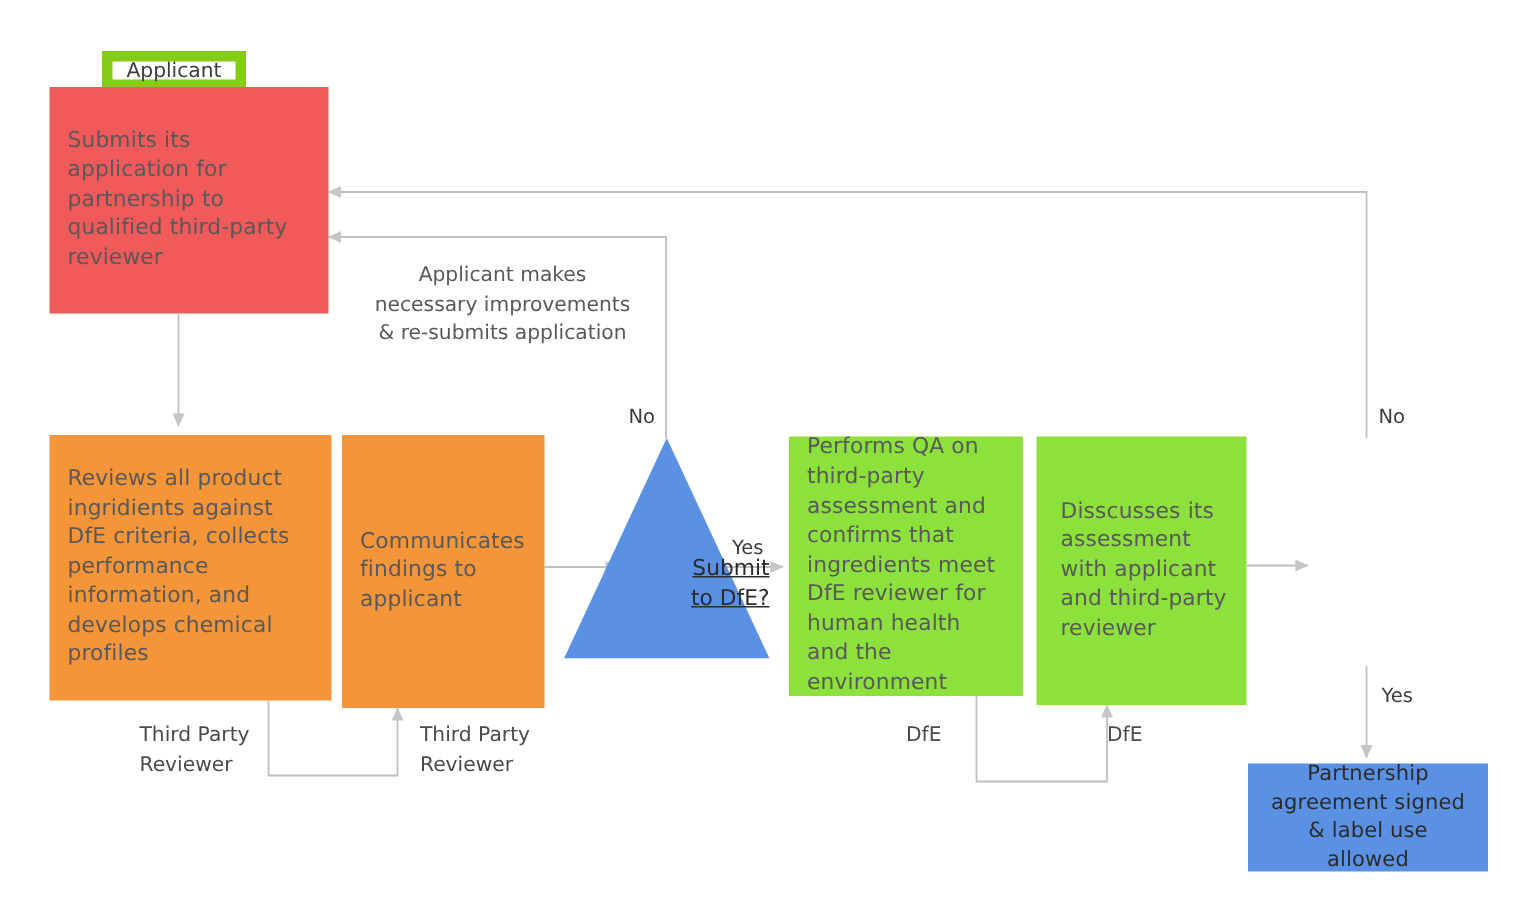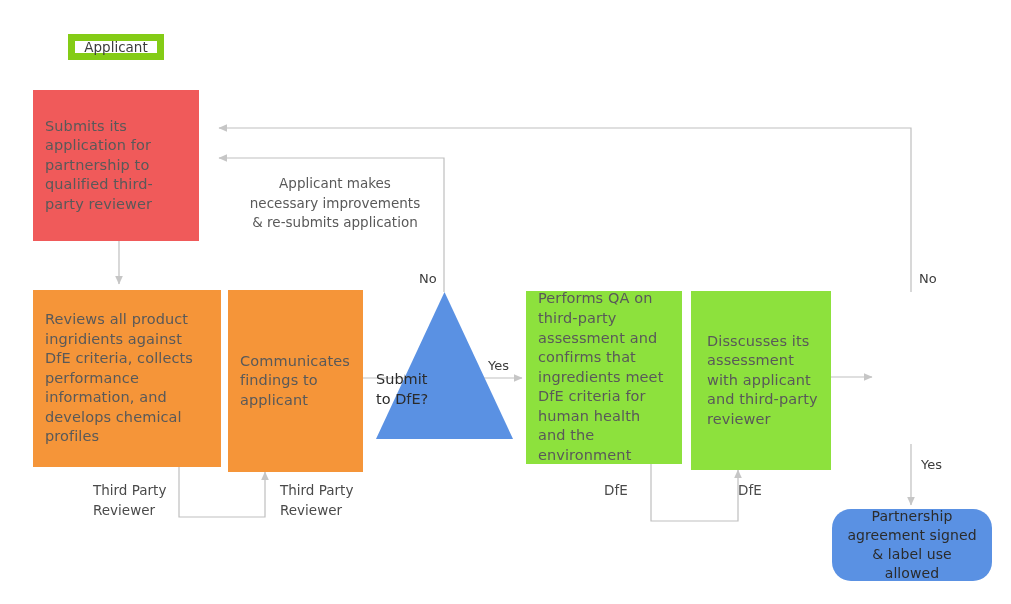--- a/index.html
+++ b/index.html
@@ -28,45 +28,46 @@
     line-height: 1.35;
     letter-spacing: 0.1px;
     padding: 8px 12px;
     white-space: pre-line;
   }
   .node.red    { background: #F05A5A; }
   .node.orange { background: #F59539; }
   .node.green  { background: #8DE13D; }
   .node.blue-round {
     background: #5A91E3;
-    border-radius: 19px;
+    border-radius: 0;
     justify-content: center;
     text-align: center;
     color: #2b2b2b;
   }
   .tri-node {
     position: absolute;
     box-sizing: border-box;
   }
   .tri-node .tri-shape {
     position: absolute;
     left: 0; top: 0;
     width: 100%;
     height: 100%;
   }
   .tri-node .tri-label {
     position: absolute;
     left: 0;
     width: 100%;
-    text-align: left;
+    text-align: right;
     color: #2b2b2b;
     font-size: 14.5px;
     line-height: 1.35;
     white-space: pre-line;
     pointer-events: none;
+    text-decoration: underline;
   }
   .lane-tab {
     position: absolute;
     box-sizing: border-box;
     background: #ffffff;
     border: 7px solid #84cc16;
     color: #3c3c3c;
     font-size: 13.5px;
     display: flex;
     align-items: center;
@@ -133,42 +134,42 @@
 
       <path d="M911,444 L911,505" marker-end="url(#ah)"></path>
 
     </g>
   </svg>
 
   <div class="lane-tab" style="left:68px; top:34px; width:96px; height:26px;">
     <span>Applicant</span>
   </div>
 
-  <div class="node red" style="left:33px; top:58px; width:166px; height:151px;margin-top:32px;">
+  <div class="node red" style="left:33px; top:58px; width:186px; height:151px;">
     <span>Submits its application for partnership to qualified third-party reviewer</span>
   </div>
 
   <div class="node orange" style="left:228px; top:290px; width:135px; height:182px;">
     <span>Communicates findings to applicant</span>
   </div>
 
   <div class="node orange" style="left:33px; top:290px; width:188px; height:177px;">
     <span>Reviews all product ingridients against DfE criteria, collects performance information, and develops chemical profiles</span>
   </div>
 
   <div class="tri-node" style="left:376px; top:292px; width:137px; height:147px;">
     <svg class="tri-shape" viewBox="0 0 137 147" preserveAspectRatio="none" xmlns="http://www.w3.org/2000/svg">
       <polygon points="68.5,0 137,147 0,147" fill="#5A91E3"></polygon>
     </svg>
     <div class="tri-label" style="top:78px;">Submit
 to DfE?</div>
   </div>
 
   <div class="node green" style="left:526px; top:291px; width:156px; height:173px;">
-    <span>Performs QA on third-party assessment and confirms that ingredients meet DfE criteria for human health and the environment</span>
+    <span>Performs QA on third-party assessment and confirms that ingredients meet DfE reviewer for human health and the environment</span>
   </div>
 
   <div class="node green" style="left:691px; top:291px; width:140px; height:179px;padding-left:16px;">
     <span>Disscusses its assessment with applicant and third-party reviewer</span>
   </div>
 
 
   <div class="node blue-round" style="left:832px; top:509px; width:160px; height:72px; font-size:14px;">
     <span>Partnership agreement signed &amp; label use allowed</span>
   </div>

